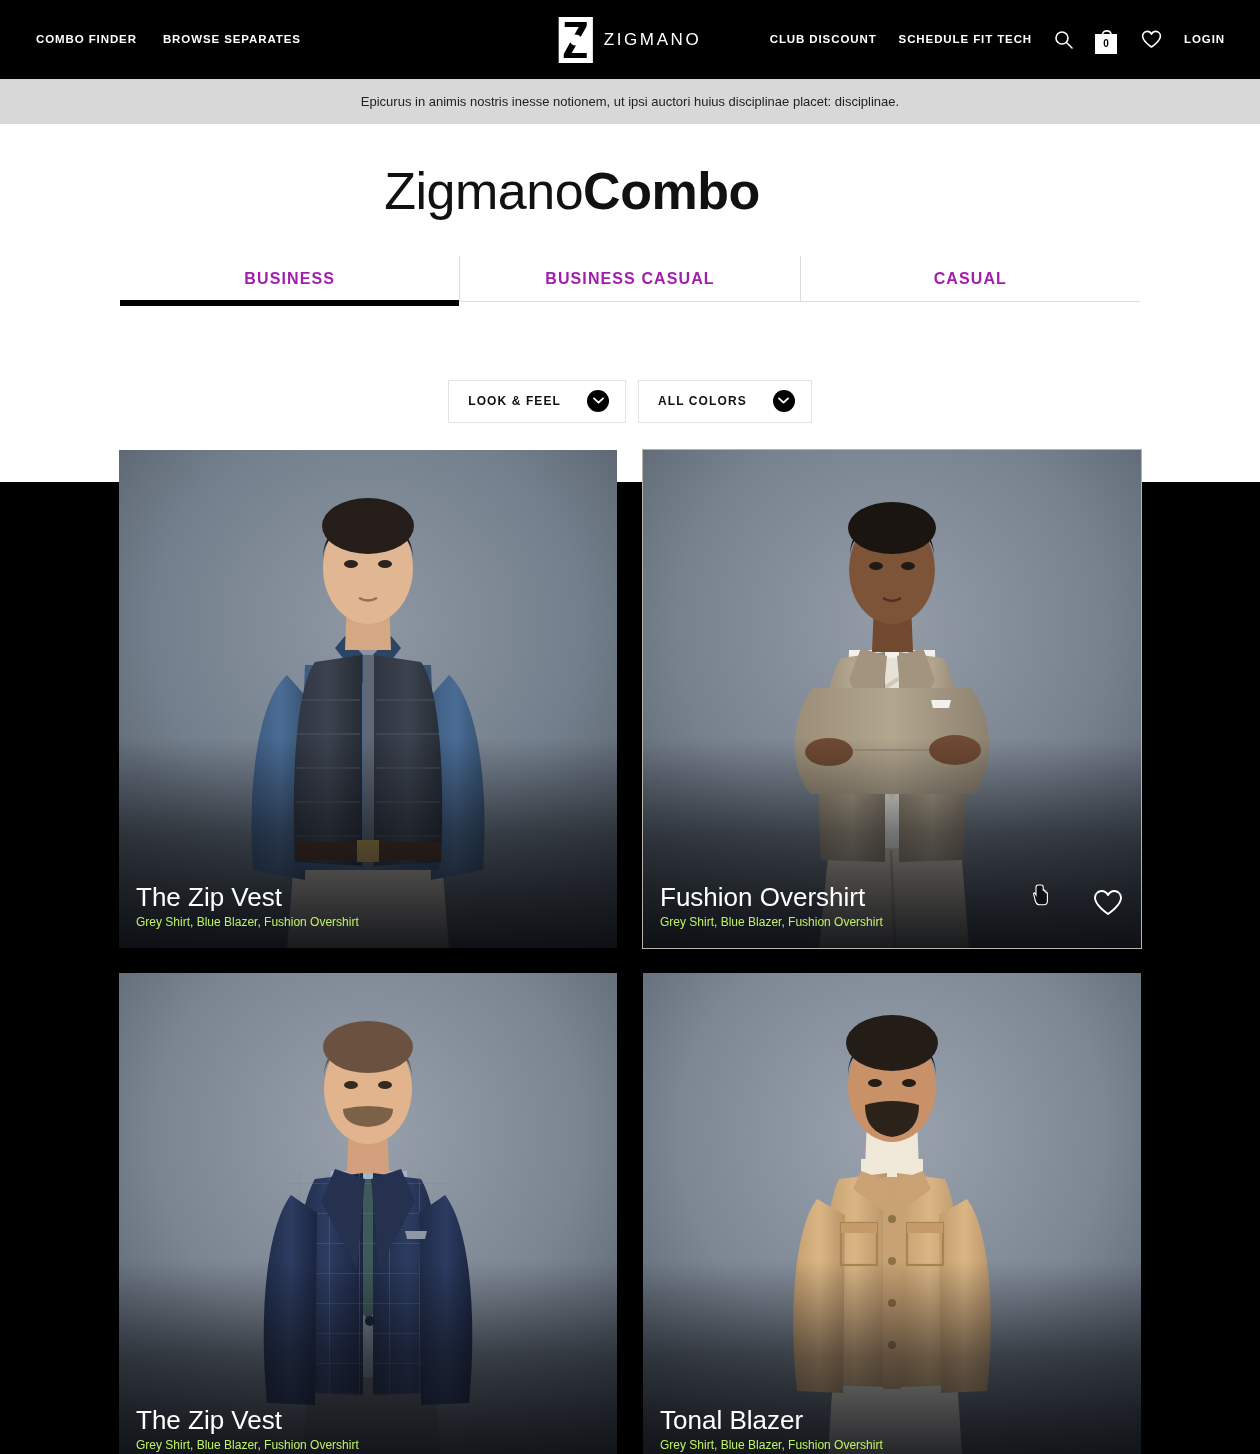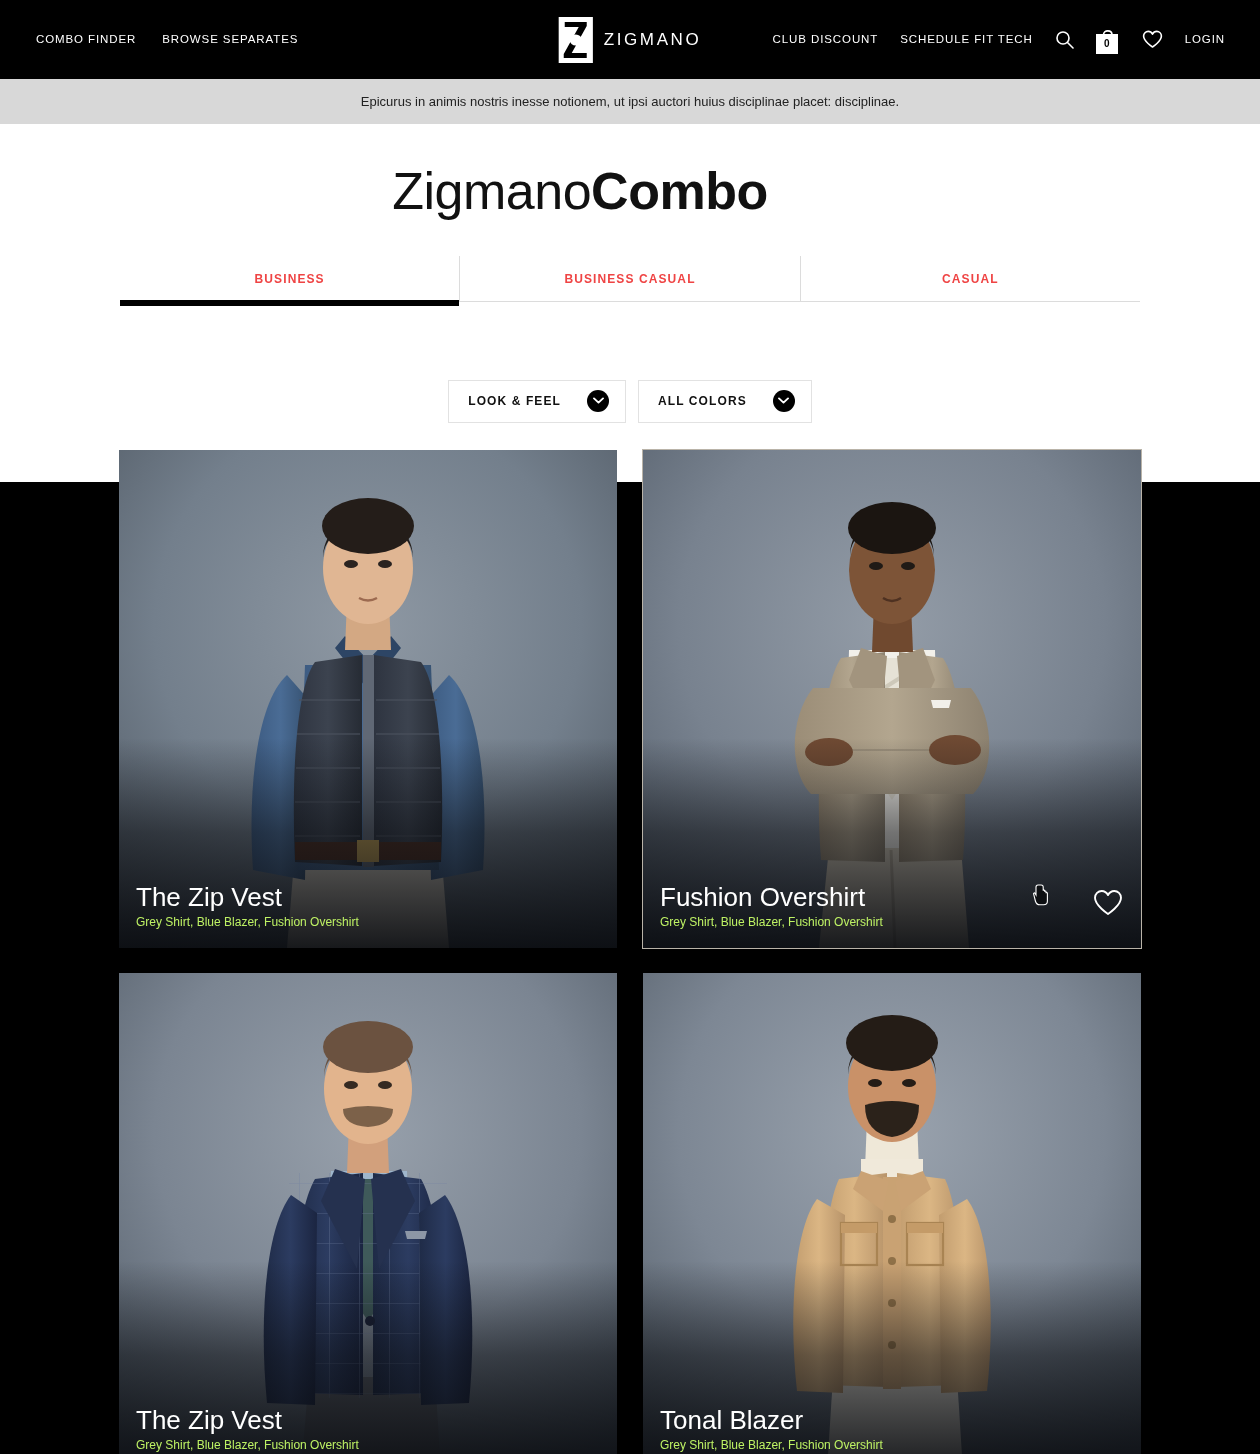--- a/index.html
+++ b/index.html
@@ -39,21 +39,21 @@
     left: 36px; top: 0; height: 79px;
     display: flex; align-items: center; gap: 26px;
   }
   .nav-right {
     position: absolute;
     right: 35px; top: 0; height: 79px;
     display: flex; align-items: center; gap: 22px;
   }
   .nav-link {
     font-size: 11.5px;
-    font-weight: normal;
+    font-weight: bold;
     letter-spacing: 0.9px;
     color: #ffffff;
     text-transform: uppercase;
     white-space: nowrap;
     cursor: pointer;
     line-height: 1;
   }
 
   .brand {
     position: absolute;
@@ -100,21 +100,21 @@
     width: 1260px; height: 45px;
     background: #d8d8d8;
     display: flex; align-items: center; justify-content: center;
     color: #222222;
     font-size: 13px;
   }
 
   
   .page-title {
     position: absolute;
-    left: 8px; top: 160px;
+    left: 0; top: 160px;
     width: 1144px;
     text-align: center;
     font-size: 52px;
     line-height: 62px;
     color: #111111;
     font-weight: 300;
     letter-spacing: -0.5px;
   }
   .page-title b { font-weight: 700; }
 
@@ -122,24 +122,24 @@
   .tabs {
     position: absolute;
     left: 120px; top: 256px;
     width: 1020px; height: 46px;
     display: flex;
     border-bottom: 1px solid #dcdcdc;
   }
   .tab {
     flex: 1 1 0;
     display: flex; align-items: center; justify-content: center;
-    font-size: 12px;
+    font-size: 16px;
     font-weight: bold;
     letter-spacing: 1.1px;
-    color: #ef4444;
+    color: #a21caf;
     text-transform: uppercase;
     cursor: pointer;
     border-right: 1px solid #dcdcdc;
     position: relative;
     height: 46px;
   }
   .tab:last-child { border-right: none; }
   .tab.active::after {
     content: "";
     position: absolute;

